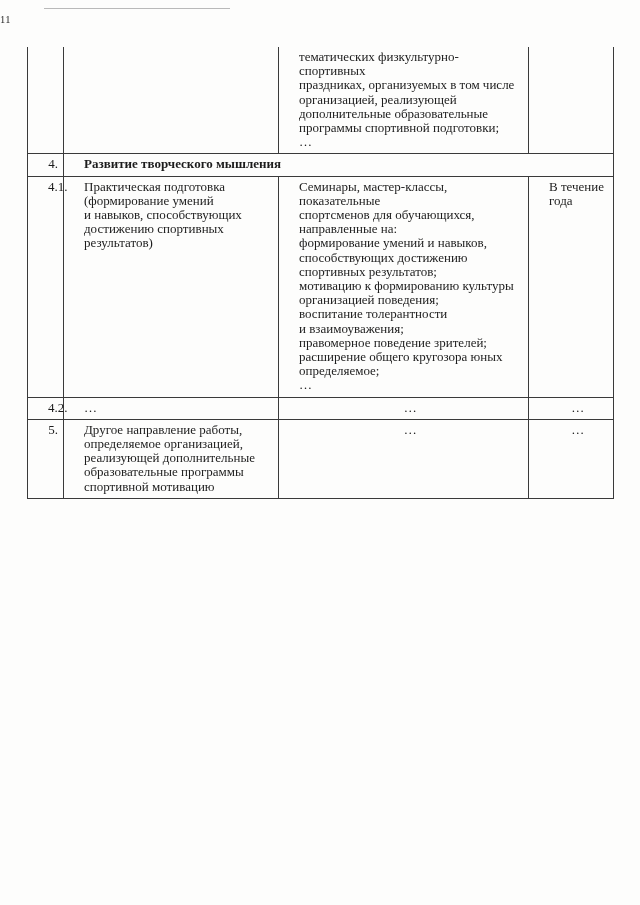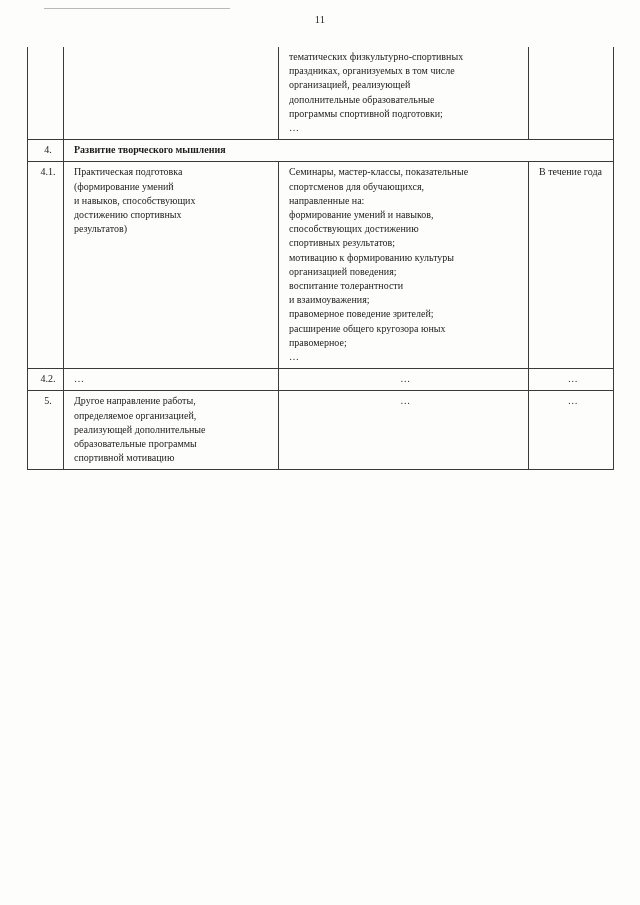--- a/index.html
+++ b/index.html
@@ -27,41 +27,41 @@
     top: 8px;
     width: 186px;
     height: 0;
     border-top: 1px solid #b9b9b9;
   }
   .page-number {
     position: absolute;
     top: 14px;
     left: 0;
     width: 640px;
-    text-align: center;
+    text-align: left;
     font-size: 10.5px;
     color: #2b2b2b;
     letter-spacing: 0.3px;
   }
   .table-wrap {
     position: absolute;
     left: 27px;
     top: 47px;
     width: 586px;
   }
   table.doc {
     border-collapse: collapse;
     width: 586px;
     table-layout: fixed;
   }
   table.doc td {
     border: 1px solid #3a3a3a;
     vertical-align: top;
-    padding: 3px 5px 4px 10px;
-    font-size: 10px;
+    padding: 3px 5px 4px 20px;
+    font-size: 13px;
     line-height: 14.2px;
     color: #1c1c1c;
     margin-left: 16px;
   }
   col.c1 { width: 36px; }
   col.c2 { width: 215px; }
   col.c3 { width: 250px; }
   col.c4 { width: 85px; }
 
   .cell-num {
@@ -149,21 +149,21 @@
             <span>направленные на:</span>
             <span>формирование умений и навыков,</span>
             <span>способствующих достижению</span>
             <span>спортивных результатов;</span>
             <span>мотивацию к формированию культуры</span>
             <span>организацией поведения;</span>
             <span>воспитание толерантности</span>
             <span>и взаимоуважения;</span>
             <span>правомерное поведение зрителей;</span>
             <span>расширение общего кругозора юных</span>
-            <span>правомерное;</span>
+            <span>определяемое;</span>
             <span>…</span>
           </td>
           <td>В течение года</td>
         </tr>
 
         <tr>
           <td class="cell-num">4.2.</td>
           <td class="dots-left">…</td>
           <td class="dots">…</td>
           <td class="dots">…</td>

